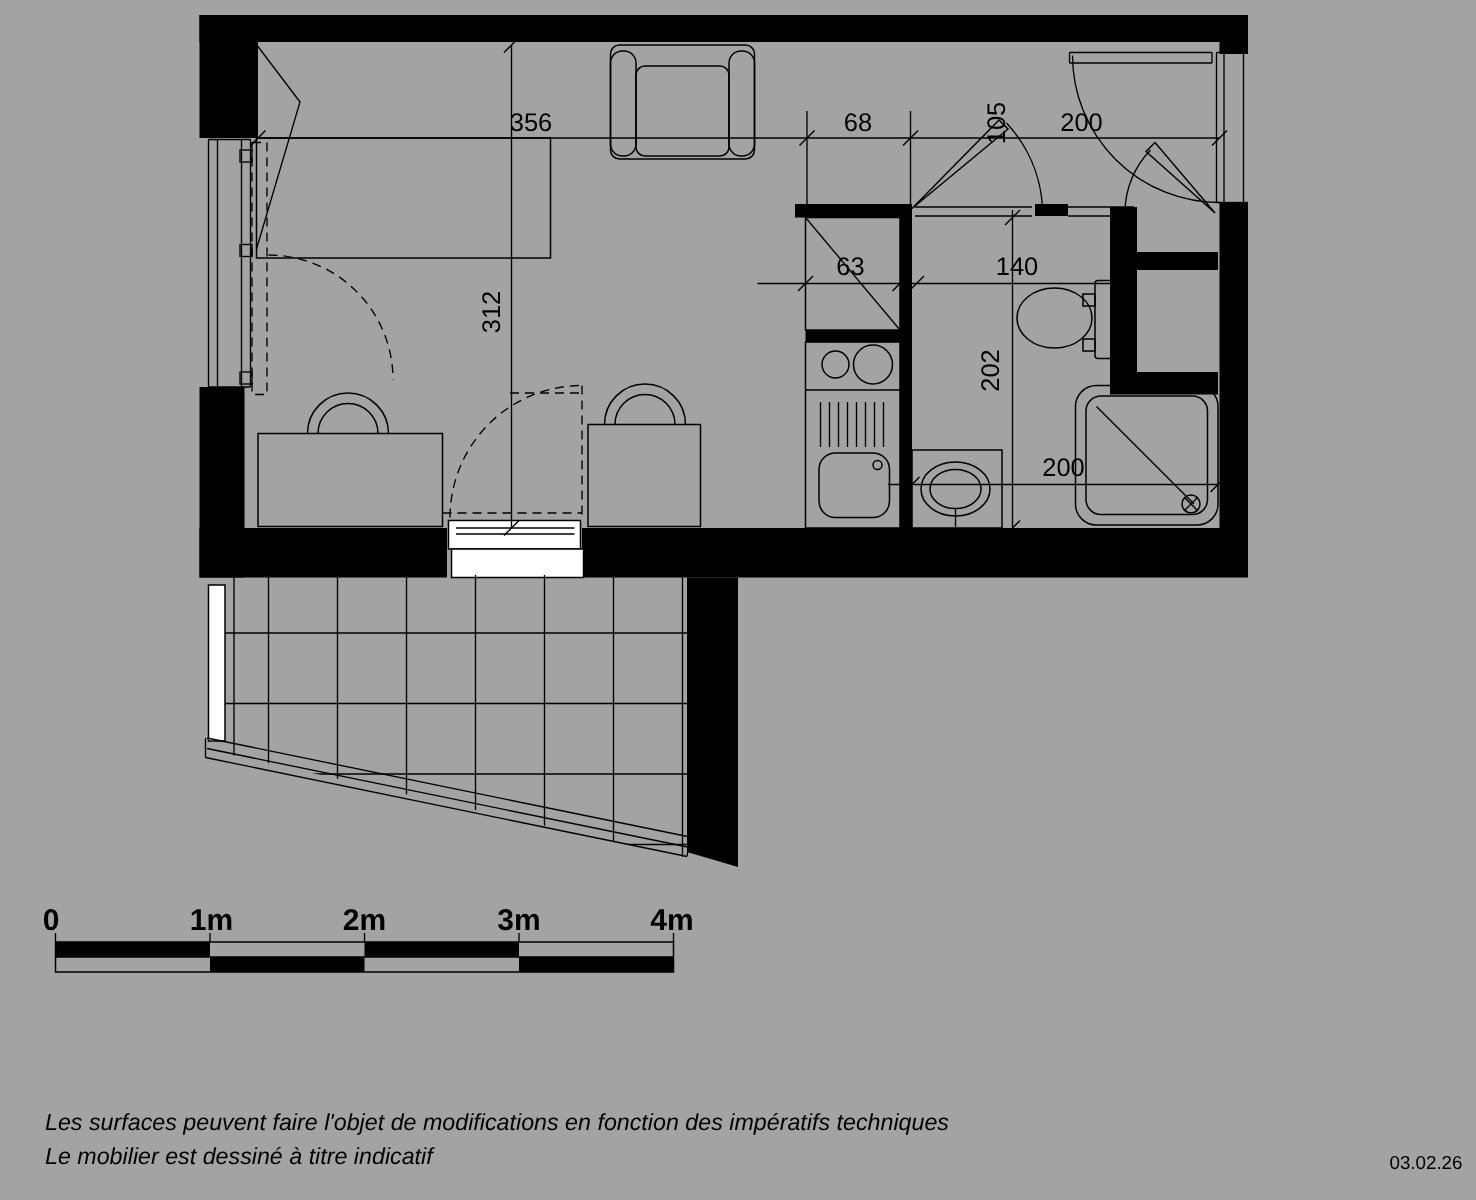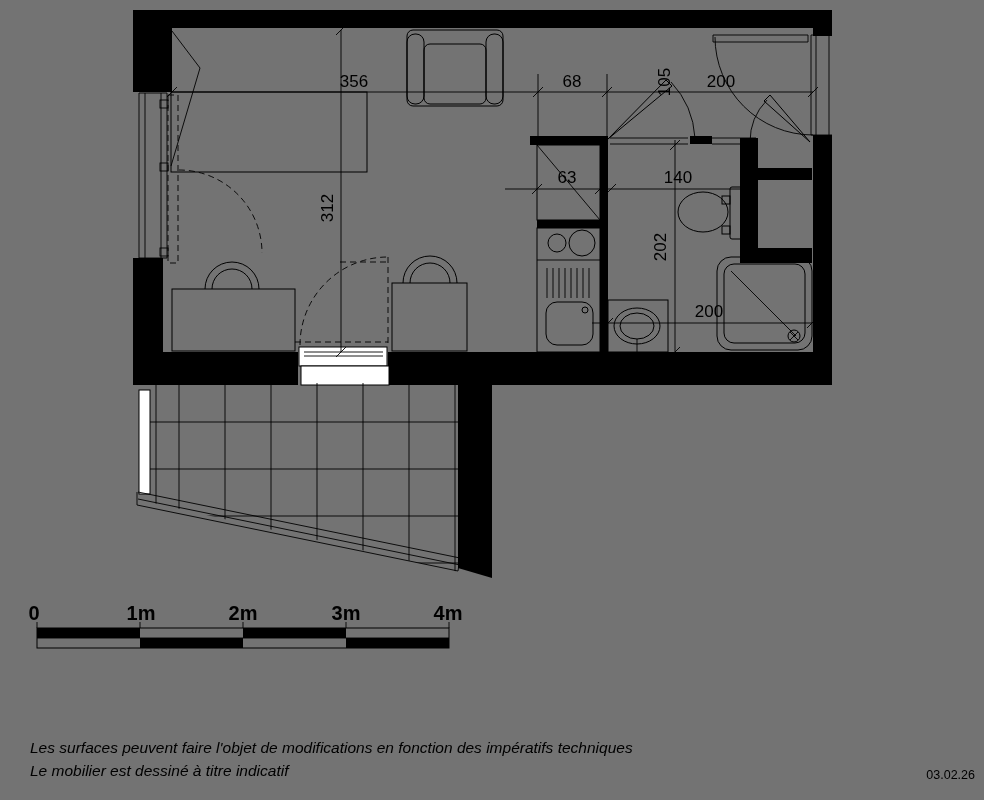--- a/index.html
+++ b/index.html
@@ -1,16 +1,16 @@
 <!DOCTYPE html>
 <html><head>
 <meta charset="utf-8">
 <style>
   html,body{margin:0;padding:0;background:#fff;}
-  .page{position:relative;width:984px;height:800px;background:#737373;overflow:hidden;}
+  .page{position:relative;width:984px;height:800px;background:#a3a3a3;overflow:hidden;}
   svg text{font-family:"Liberation Sans","DejaVu Sans",sans-serif;fill:#000;}
   .dim{font-size:17px;}
   .scalelab{font-size:20px;font-weight:bold;}
   .note{font-size:15.5px;font-style:italic;}
   .datelab{font-size:12.5px;}
   .ln{stroke:#000;stroke-width:1;fill:none;}
   .thin{stroke:#000;stroke-width:0.9;fill:none;}
   .dash{stroke:#000;stroke-width:0.9;fill:none;stroke-dasharray:6 4;}
   .blk{fill:#000;stroke:none;}
   .wht{fill:#fff;stroke:#000;stroke-width:1;}

